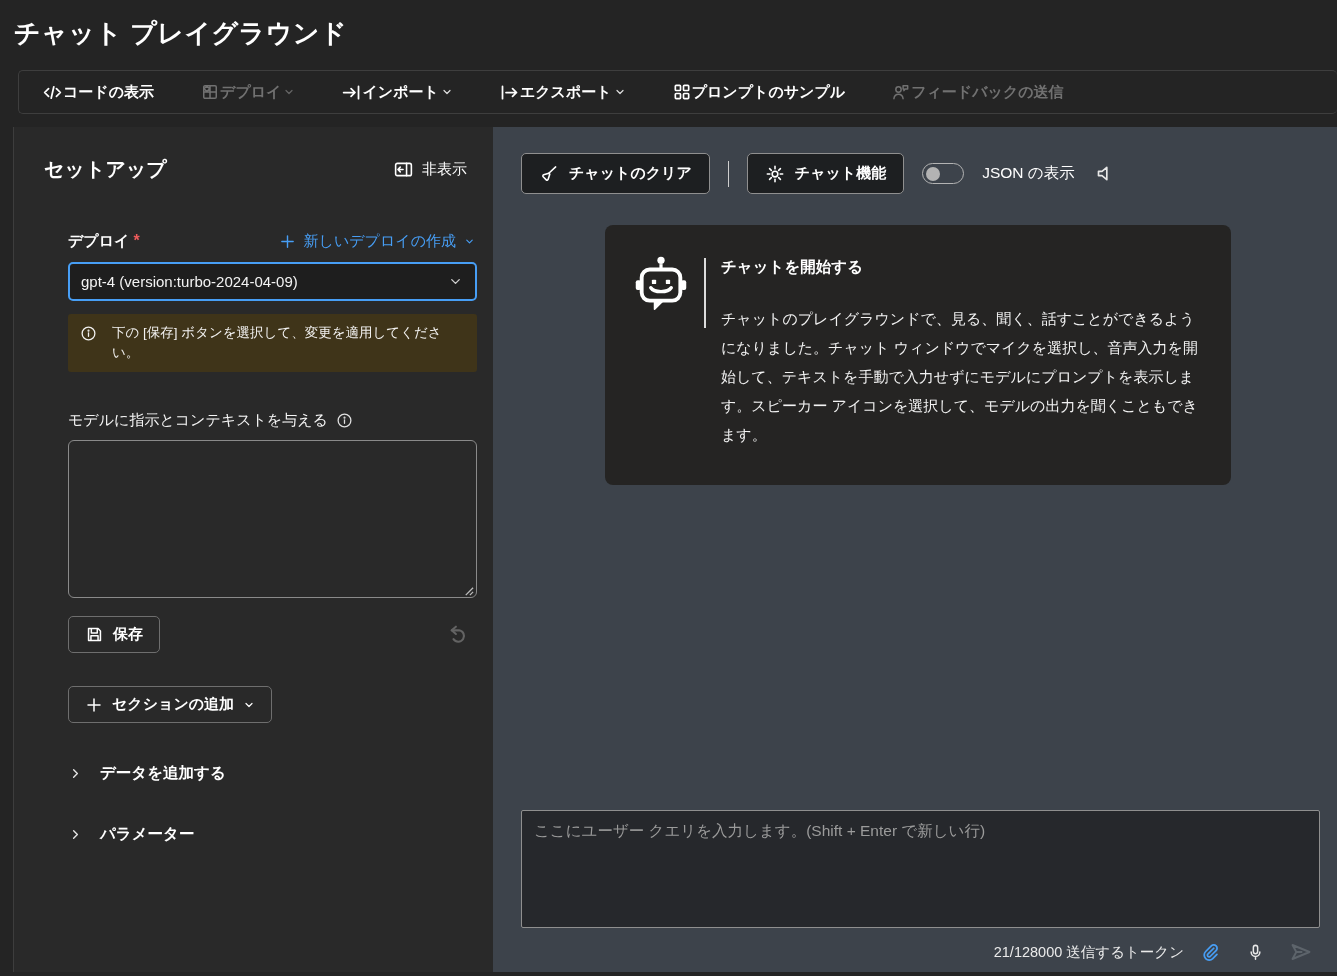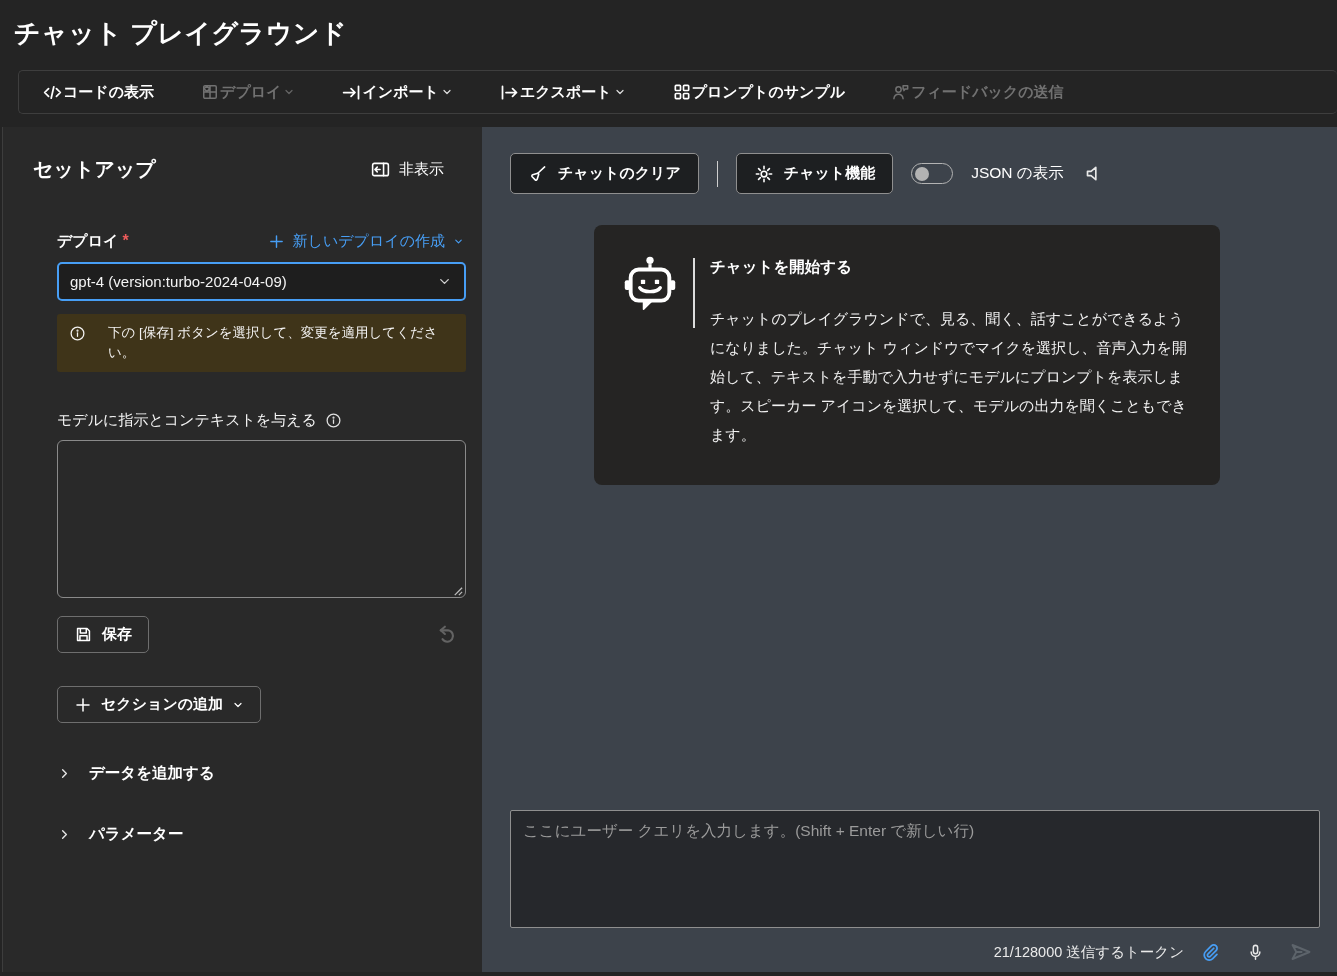--- a/index.html
+++ b/index.html
@@ -36,41 +36,41 @@
     padding:0 12px;margin:0 11px;height:100%;
   }
   .tb-item.disabled{color:#717171;cursor:default;}
   .tb-item .chev{margin-left:2px;opacity:.85;}
 
   
   .content{display:flex;height:845px;margin-top:13px;}
   .sidebar{
     width:480px;min-width:480px;background:#292929;
     border-left:1px solid #3d3d3d;
-    padding:28px 28px 0 30px;margin-left:2px;
+    padding:28px 16px 0 30px;margin-left:13px;
   }
   .sb-header{display:flex;align-items:center;justify-content:space-between;padding-right:6px;}
   .sb-title{font-size:20px;font-weight:bold;}
   .hide-btn{display:flex;align-items:center;gap:8px;background:none;border:none;
     color:#fff;font-family:inherit;font-size:15px;cursor:pointer;padding:4px;}
   .sb-controls{margin-left:24px;width:409px;}
   .deploy-row{display:flex;align-items:center;justify-content:space-between;margin-top:46px;}
   .field-label{font-size:15px;font-weight:bold;}
   .req{color:#ee5b5b;margin-left:4px;font-weight:bold;}
   .link-btn{display:flex;align-items:center;gap:8px;background:none;border:none;
     color:var(--accent);font-family:inherit;font-size:15px;cursor:pointer;padding:2px;}
   .select{
     margin-top:9px;height:39px;background:#1e1e1e;
     border:2px solid var(--accent);border-radius:5px;
     display:flex;align-items:center;justify-content:space-between;
     padding:0 12px 0 11px;font-size:15px;cursor:pointer;color:#f3f3f3;
   }
   .warning{
     margin-top:13px;background:var(--warning-bg);border-radius:3px;
-    padding:9px 12px;display:flex;gap:22px;align-items:flex-start;
+    padding:9px 12px;display:flex;gap:15px;align-items:flex-start;
     font-size:13.5px;line-height:20px;color:#f3f2f1;
   }
   .warning svg{flex:0 0 auto;margin-top:2px;}
   .instr-label{margin-top:39px;font-size:15px;display:flex;align-items:center;gap:8px;color:#f5f5f5;text-align:right;}
   .instr-wrap{position:relative;margin-top:10px;}
   .instructions{
     width:409px;height:158px;background:transparent;border:1px solid #8a8a8a;
     border-radius:6px;resize:none;outline:none;color:#fff;
     font-family:inherit;font-size:15px;padding:8px 10px;
   }

